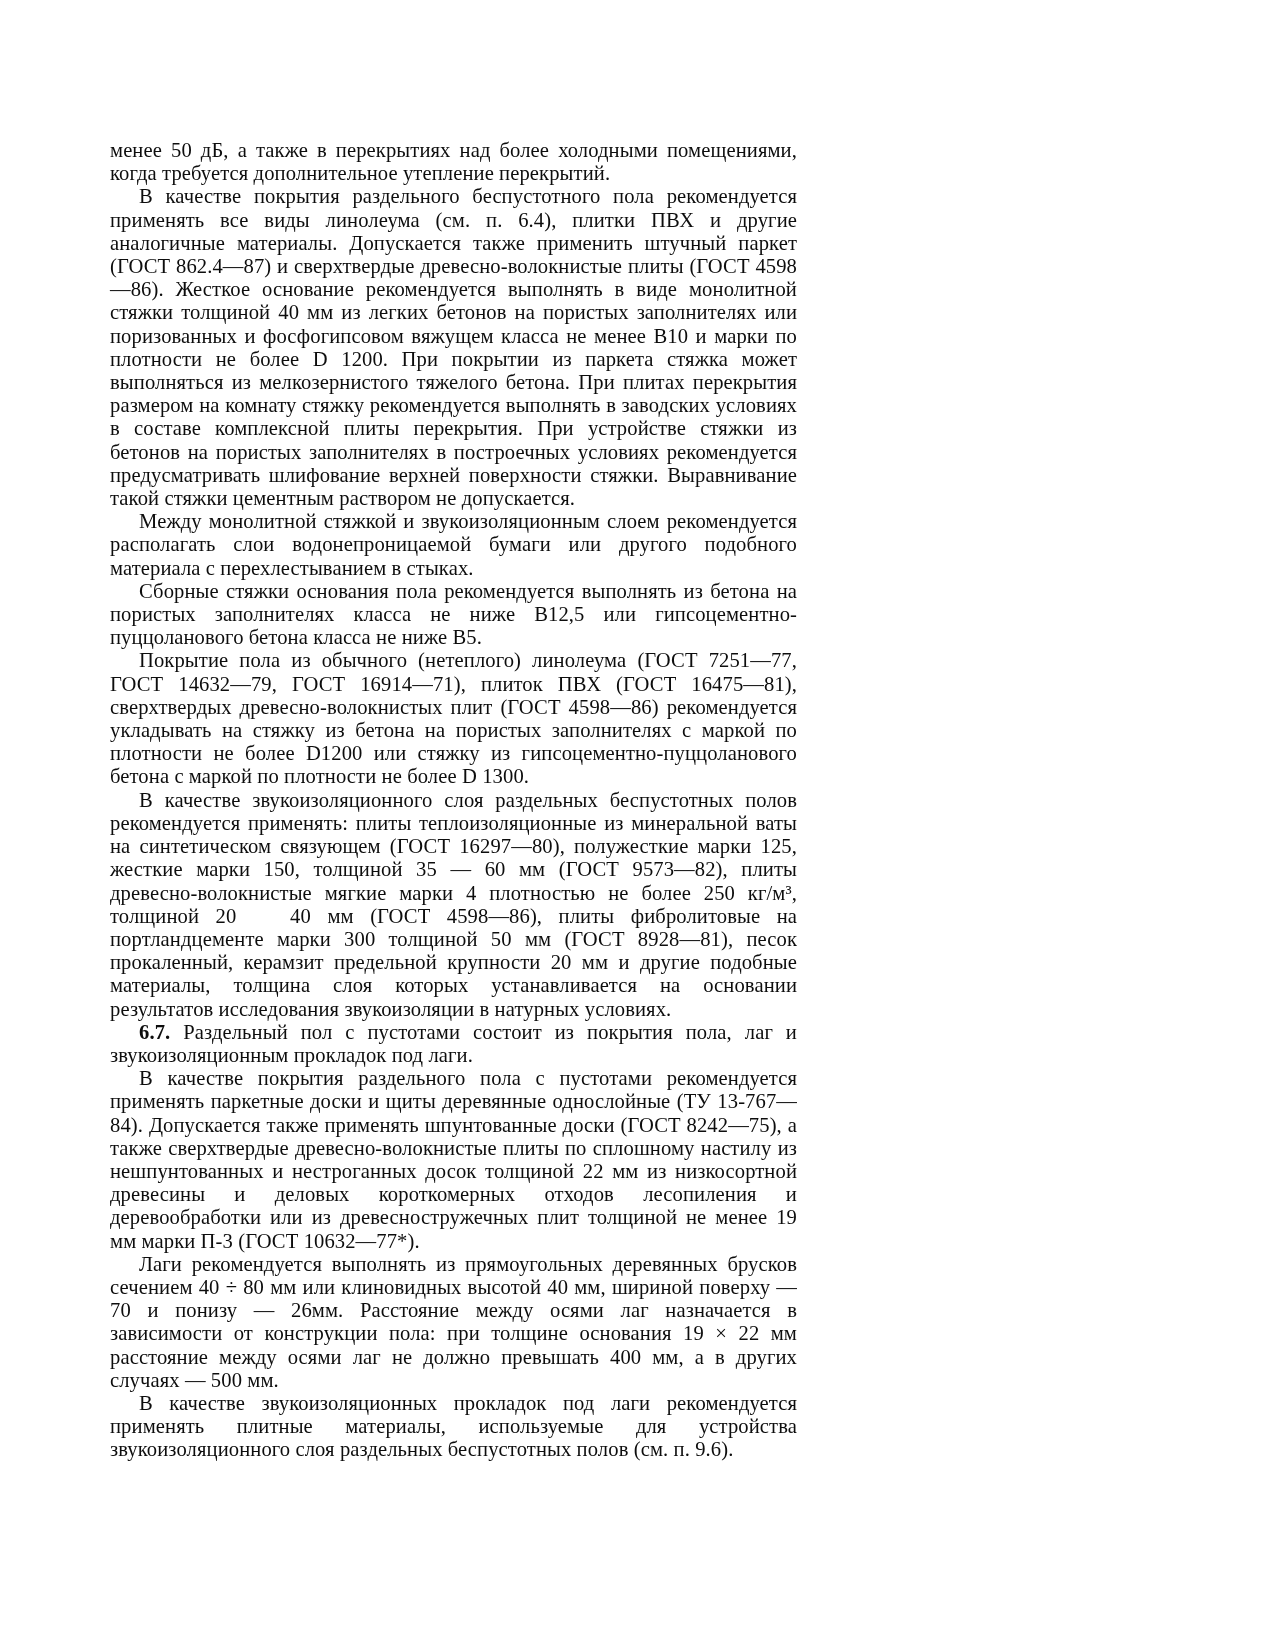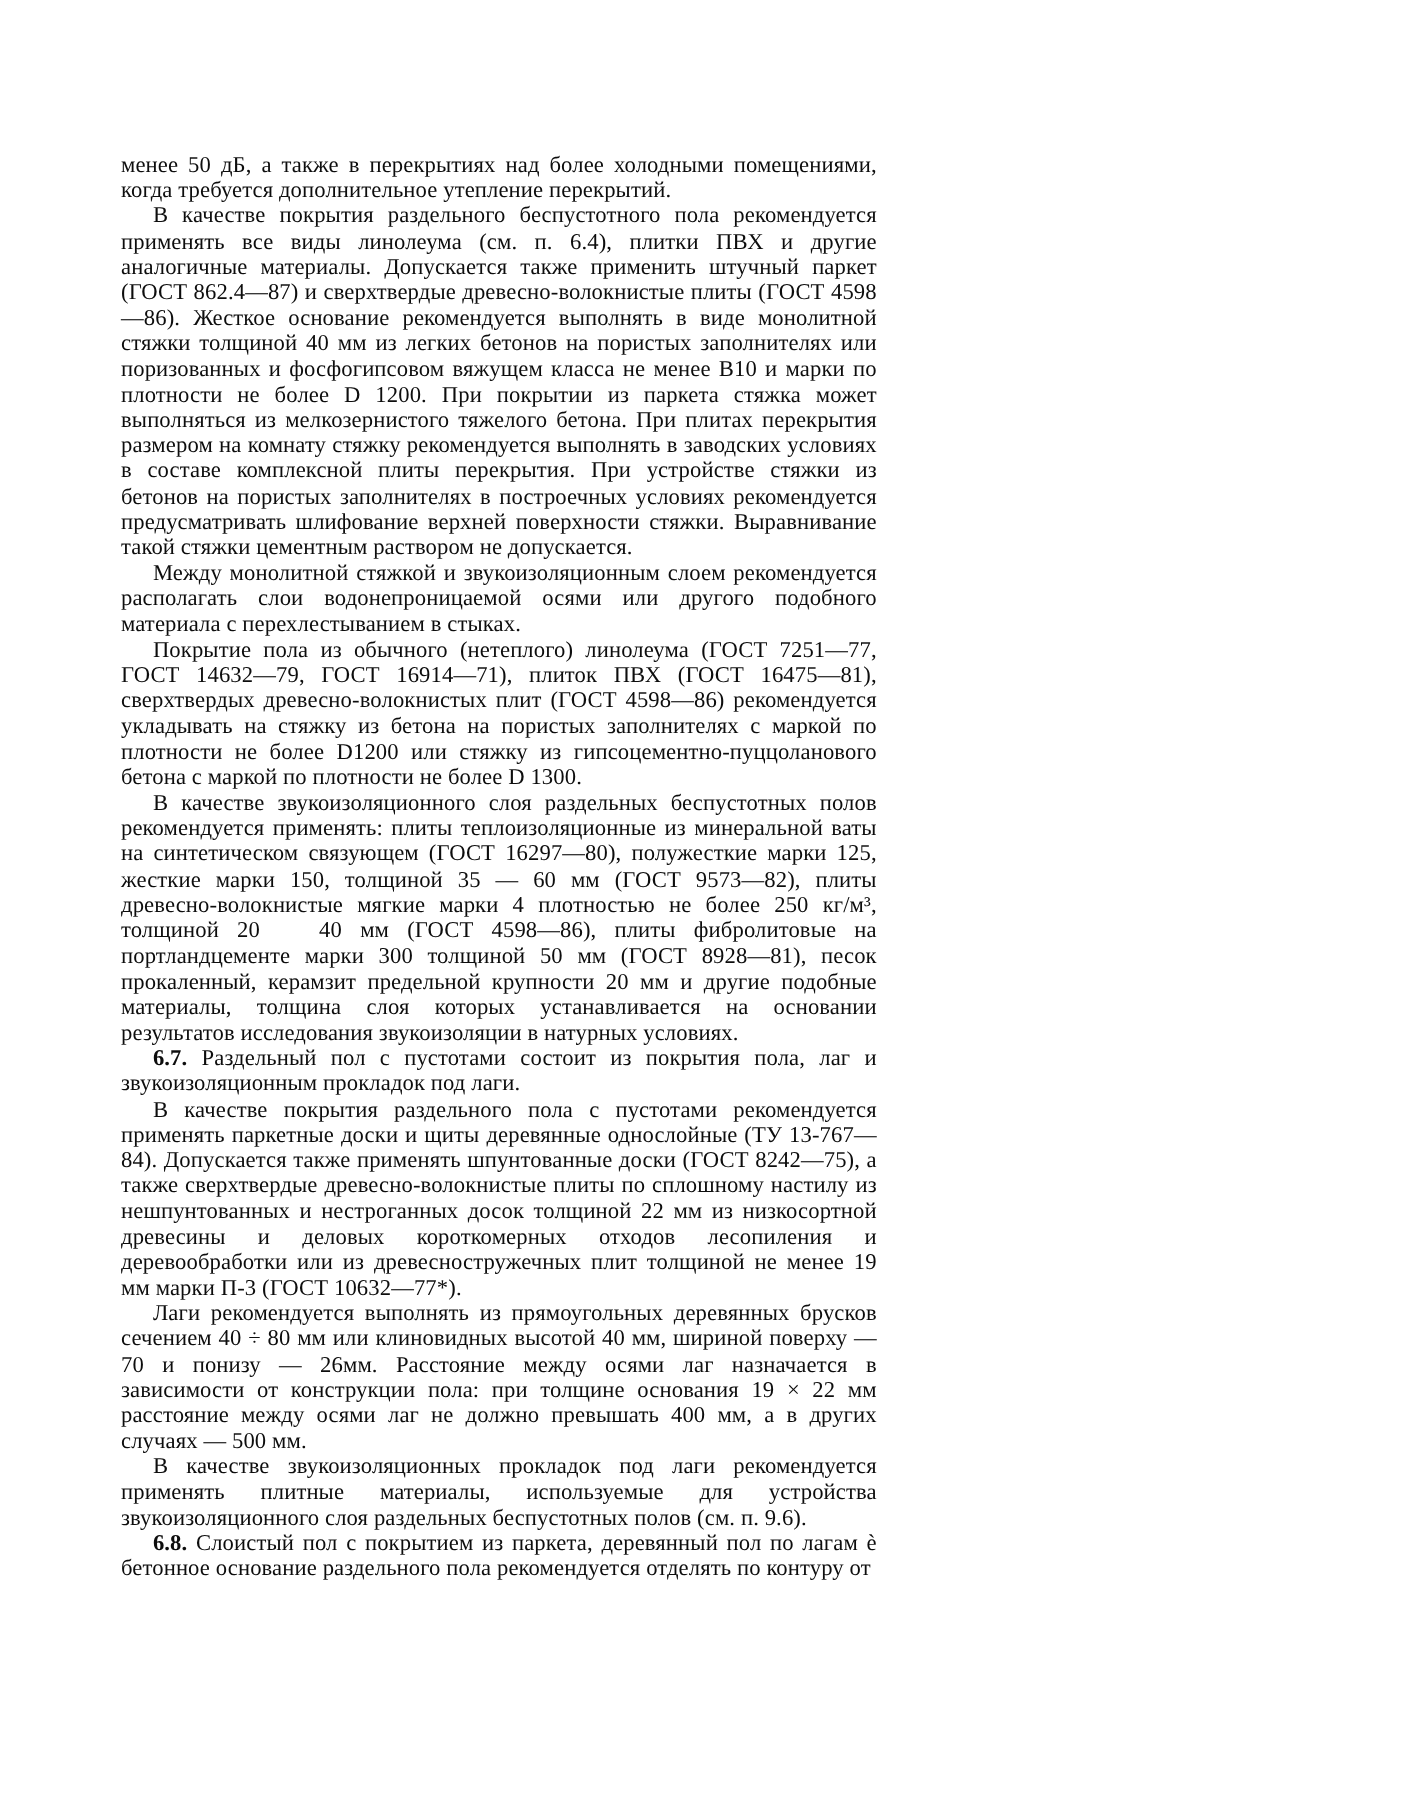--- a/index.html
+++ b/index.html
@@ -37,22 +37,22 @@
     font-weight: bold;
   }
 </style>
 </head>
 <body>
 
 <div class="page">
   <div class="text-column">
       <p class="para no-indent"><span>менее 50 дБ, а также в перекрытиях над более холодными помещениями, когда требуется дополнительное утепление перекрытий.</span></p>
       <p class="para"><span>В качестве покрытия раздельного беспустотного пола рекомендуется применять все виды линолеума (см. п. 6.4), плитки ПВХ и другие аналогичные материалы. Допускается также применить штучный паркет (ГОСТ 862.4—87) и сверхтвердые древесно-волокнистые плиты (ГОСТ 4598—86). Жесткое основание рекомендуется выполнять в виде монолитной стяжки толщиной 40 мм из легких бетонов на пористых заполнителях или поризованных и фосфогипсовом вяжущем класса не менее В10 и марки по плотности не более D 1200. При покрытии из паркета стяжка может выполняться из мелкозернистого тяжелого бетона. При плитах перекрытия размером на комнату стяжку рекомендуется выполнять в заводских условиях в составе комплексной плиты перекрытия. При устройстве стяжки из бетонов на пористых заполнителях в построечных условиях рекомендуется предусматривать шлифование верхней поверхности стяжки. Выравнивание такой стяжки цементным раствором не допускается.</span></p>
-      <p class="para"><span>Между монолитной стяжкой и звукоизоляционным слоем рекомендуется располагать слои водонепроницаемой осями или другого подобного материала с перехлестыванием в стыках.</span></p>
+      <p class="para"><span>Между монолитной стяжкой и звукоизоляционным слоем рекомендуется располагать слои водонепроницаемой бумаги или другого подобного материала с перехлестыванием в стыках.</span></p>
+      <p class="para"><span>Сборные стяжки основания пола рекомендуется выполнять из бетона на пористых заполнителях класса не ниже В12,5 или гипсоцементно-пуццоланового бетона класса не ниже В5.</span></p>
       <p class="para"><span>Покрытие пола из обычного (нетеплого) линолеума (ГОСТ 7251—77, ГОСТ 14632—79, ГОСТ 16914—71), плиток ПВХ (ГОСТ 16475—81), сверхтвердых древесно-волокнистых плит (ГОСТ 4598—86) рекомендуется укладывать на стяжку из бетона на пористых заполнителях с маркой по плотности не более D1200 или стяжку из гипсоцементно-пуццоланового бетона с маркой по плотности не более D 1300.</span></p>
       <p class="para"><span>В качестве звукоизоляционного слоя раздельных беспустотных полов рекомендуется применять: плиты теплоизоляционные из минеральной ваты на синтетическом связующем (ГОСТ 16297—80), полужесткие марки 125, жесткие марки 150, толщиной 35 — 60 мм (ГОСТ 9573—82), плиты древесно-волокнистые мягкие марки 4 плотностью не более 250 кг/м³, толщиной 20    40 мм (ГОСТ 4598—86), плиты фибролитовые на портландцементе марки 300 толщиной 50 мм (ГОСТ 8928—81), песок прокаленный, керамзит предельной крупности 20 мм и другие подобные материалы, толщина слоя которых устанавливается на основании результатов исследования звукоизоляции в натурных условиях.</span></p>
       <p class="para"><b class="section-number">6.7.&nbsp;</b><span>Раздельный пол с пустотами состоит из покрытия пола, лаг и звукоизоляционным прокладок под лаги.</span></p>
       <p class="para"><span>В качестве покрытия раздельного пола с пустотами рекомендуется применять паркетные доски и щиты деревянные однослойные (ТУ 13-767—84). Допускается также применять шпунтованные доски (ГОСТ 8242—75), а также сверхтвердые древесно-волокнистые плиты по сплошному настилу из нешпунтованных и нестроганных досок толщиной 22 мм из низкосортной древесины и деловых короткомерных отходов лесопиления и деревообработки или из древесностружечных плит толщиной не менее 19 мм марки П-3 (ГОСТ 10632—77*).</span></p>
       <p class="para"><span>Лаги рекомендуется выполнять из прямоугольных деревянных брусков сечением 40 ÷ 80 мм или клиновидных высотой 40 мм, шириной поверху — 70 и понизу — 26мм. Расстояние между осями лаг назначается в зависимости от конструкции пола: при толщине основания 19 × 22 мм расстояние между осями лаг не должно превышать 400 мм, а в других случаях — 500 мм.</span></p>
       <p class="para"><span>В качестве звукоизоляционных прокладок под лаги рекомендуется применять плитные материалы, используемые для устройства звукоизоляционного слоя раздельных беспустотных полов (см. п. 9.6).</span></p>
-      <p class="para"><b class="section-number">6.8.&nbsp;</b><span>Слоистый пол с покрытием из паркета, деревянный пол по лагам è бетонное основание раздельного пола рекомендуется отделять по контуру от</span></p>
     </div>
 </div>
 
 </body></html>

